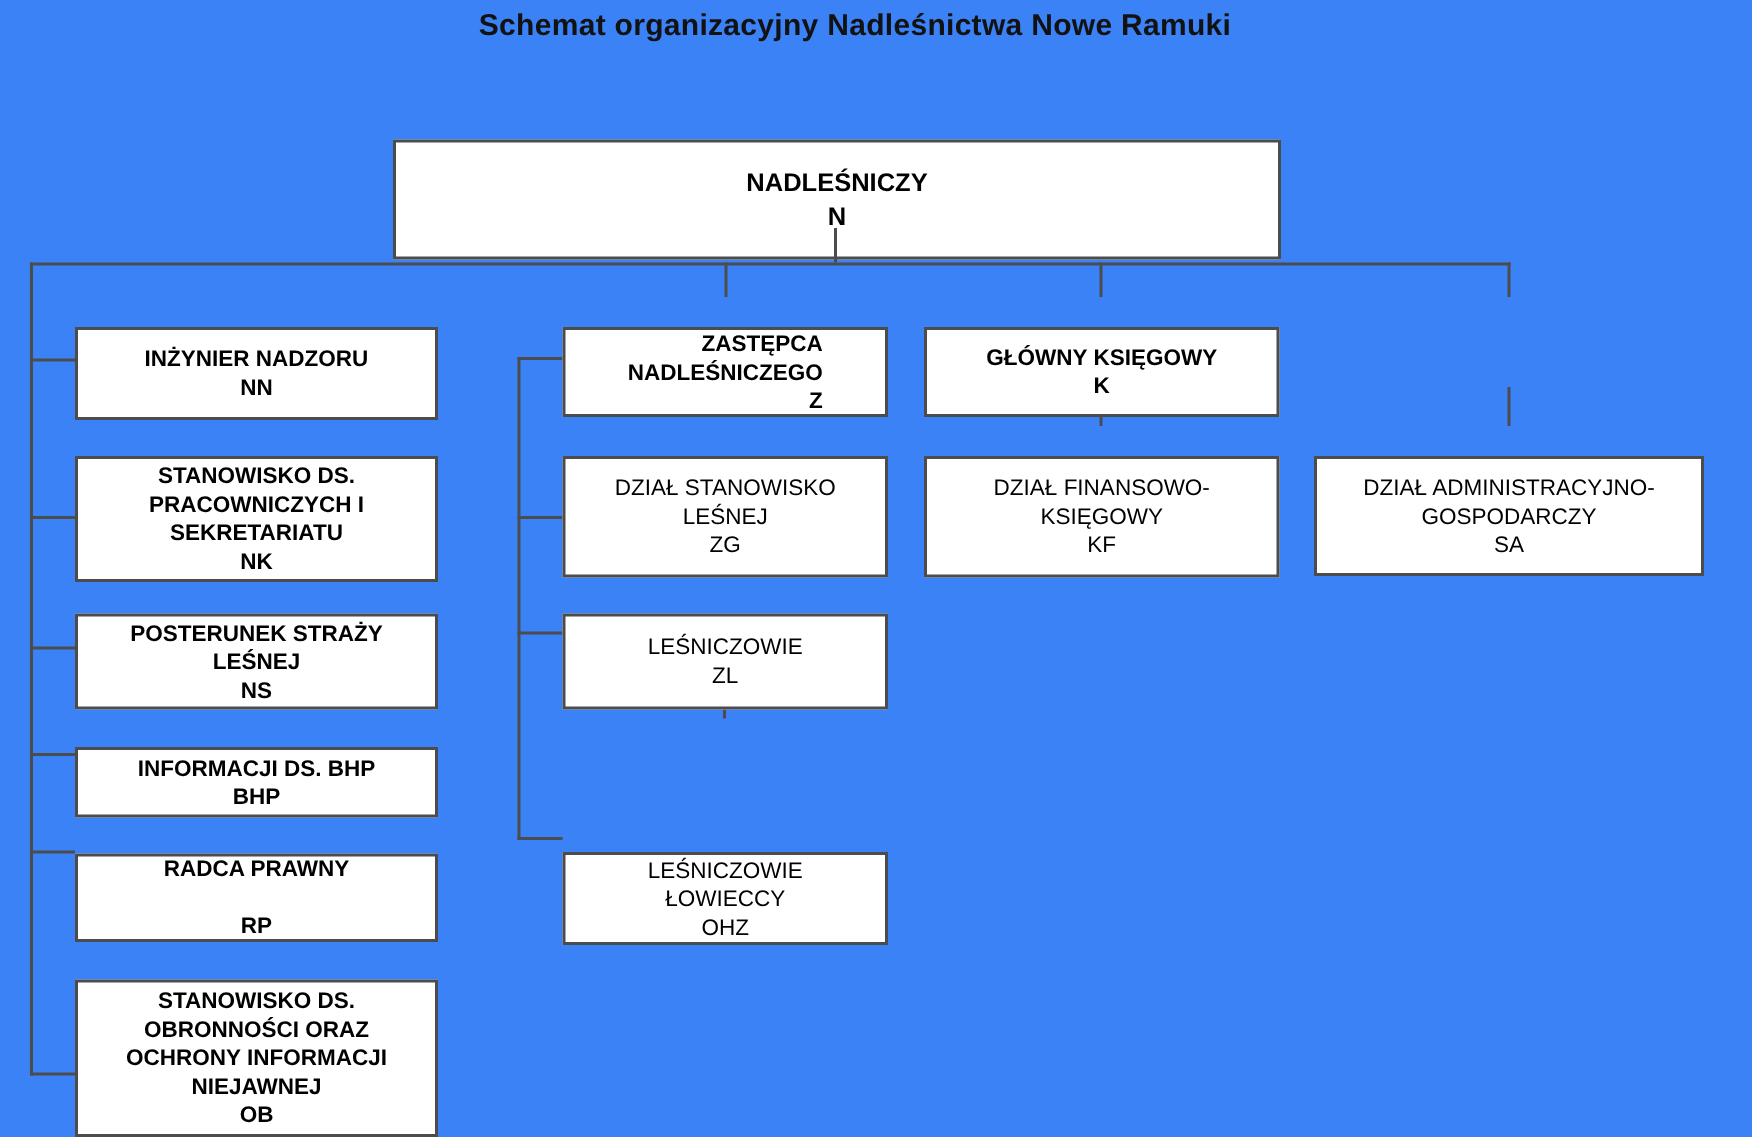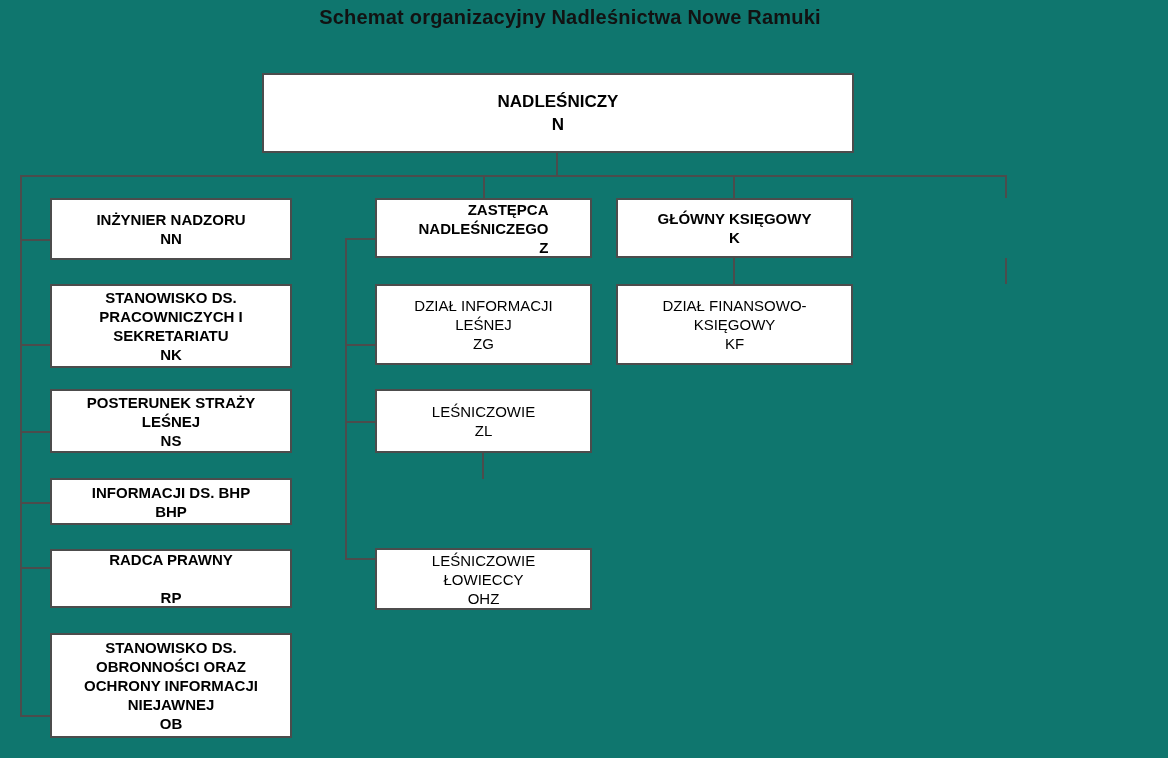--- a/index.html
+++ b/index.html
@@ -4,21 +4,21 @@
 <style>
   html, body {
     margin: 0;
     padding: 0;
     background: #ffffff;
   }
   #stage {
     position: relative;
     width: 1168px;
     height: 758px;
-    background: #0f766e;
+    background: #3b82f6;
     font-family: "Liberation Sans", sans-serif;
     color: #000000;
     overflow: hidden;
   }
   .chart-title {
     position: absolute;
     left: 0;
     top: 6px;
     width: 1140px;
     text-align: center;
@@ -34,20 +34,21 @@
     background: #ffffff;
     display: flex;
     align-items: center;
     justify-content: center;
     text-align: center;
     white-space: pre-line;
     font-size: 15px;
     line-height: 19px;
     font-weight: bold;
     padding: 2px 4px;
+    margin-top: 20px;
   }
   .box.plain {
     font-weight: normal;
   }
   .box.root {
     font-size: 17px;
     line-height: 23px;
   }
   .line {
     position: absolute;
@@ -103,31 +104,34 @@
   <div class="line v" style="left:345px; top:238px; height:322px;"></div>
   <div class="line h" style="left:345px; top:238px; width:30px;"></div>
   <div class="line h" style="left:345px; top:344px; width:30px;"></div>
   <div class="line h" style="left:345px; top:421px; width:30px;"></div>
   <div class="line h" style="left:345px; top:558px; width:30px;"></div>
   <div class="line v" style="left:482px; top:453px; height:26px;"></div>
 
   <div class="box" style="left:375px; top:198px; width:217px; height:60px;text-align:right;">ZASTĘPCA
 NADLEŚNICZEGO
 Z</div>
-  <div class="box plain" style="left:375px; top:284px; width:217px; height:81px;">DZIAŁ INFORMACJI
+  <div class="box plain" style="left:375px; top:284px; width:217px; height:81px;">DZIAŁ STANOWISKO
 LEŚNEJ
 ZG</div>
   <div class="box plain" style="left:375px; top:389px; width:217px; height:64px;">LEŚNICZOWIE
 ZL</div>
   <div class="box plain" style="left:375px; top:548px; width:217px; height:62px;">LEŚNICZOWIE
 ŁOWIECCY
 OHZ</div>
 
   <div class="line v" style="left:733px; top:258px; height:26px;"></div>
   <div class="box" style="left:616px; top:198px; width:237px; height:60px;">GŁÓWNY KSIĘGOWY
 K</div>
   <div class="box plain" style="left:616px; top:284px; width:237px; height:81px;">DZIAŁ FINANSOWO-
 KSIĘGOWY
 KF</div>
 
   <div class="line v" style="left:1005px; top:258px; height:26px;"></div>
+  <div class="box plain" style="left:876px; top:284px; width:260px; height:80px;">DZIAŁ ADMINISTRACYJNO-
+GOSPODARCZY
+SA</div>
 
 </div>
 
 </body></html>

